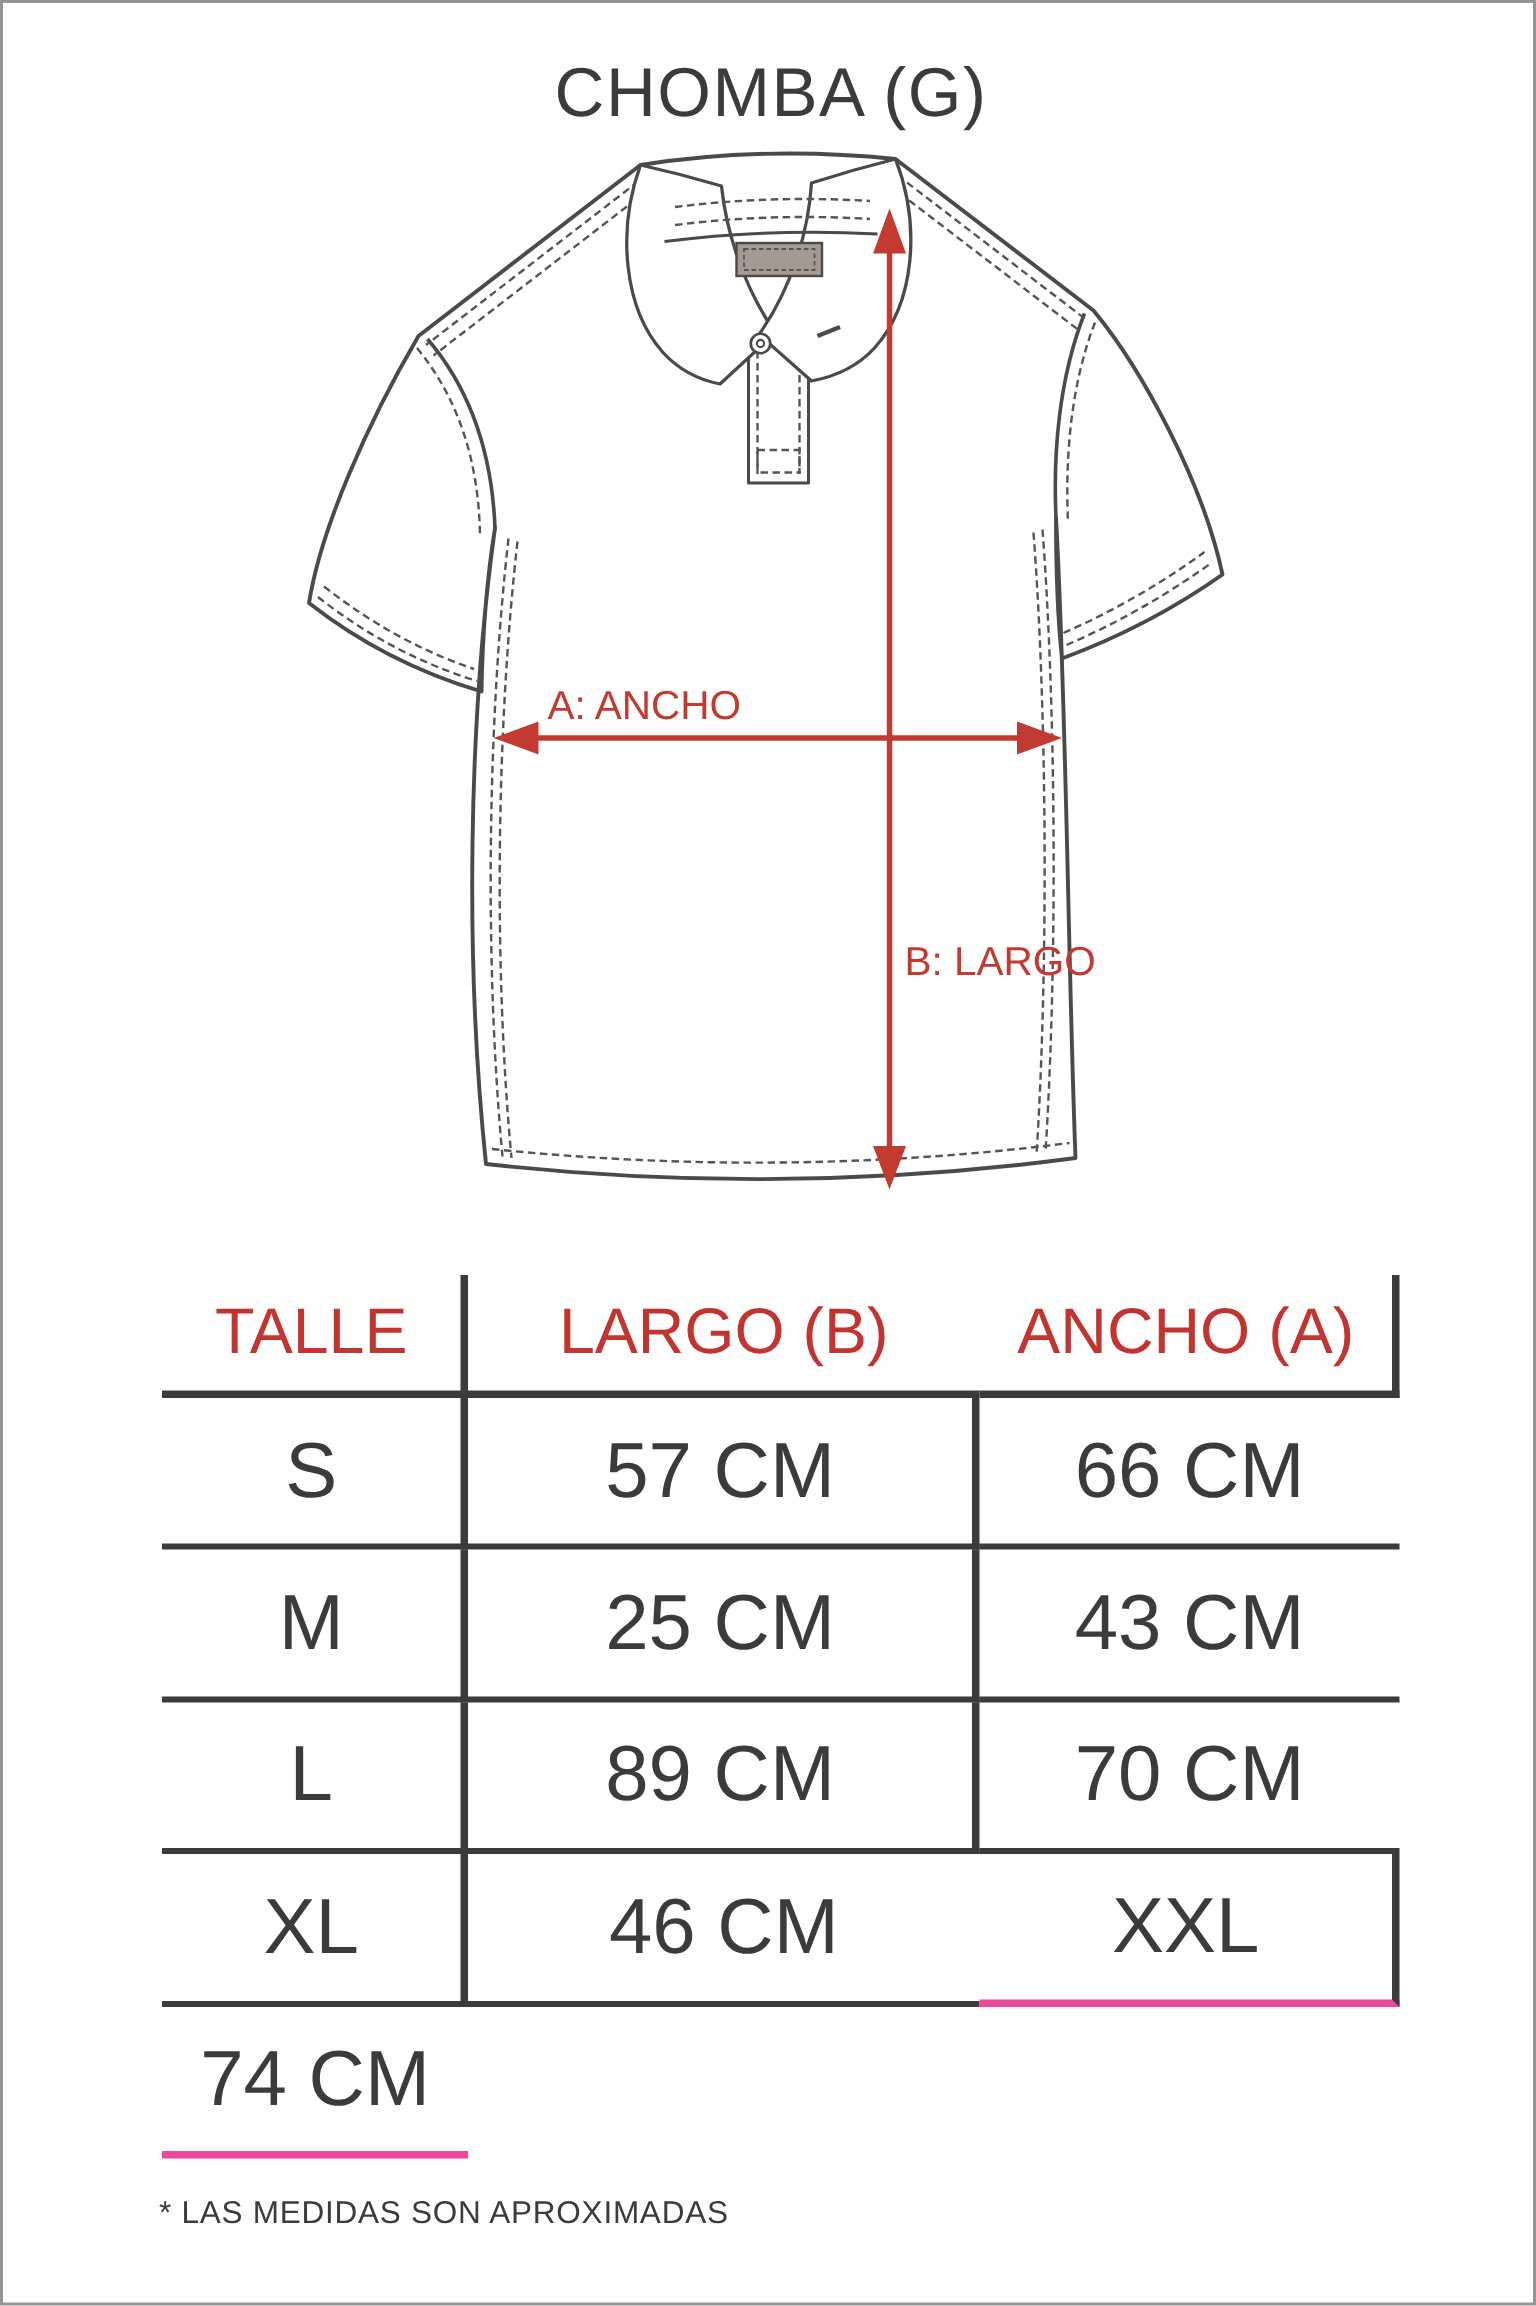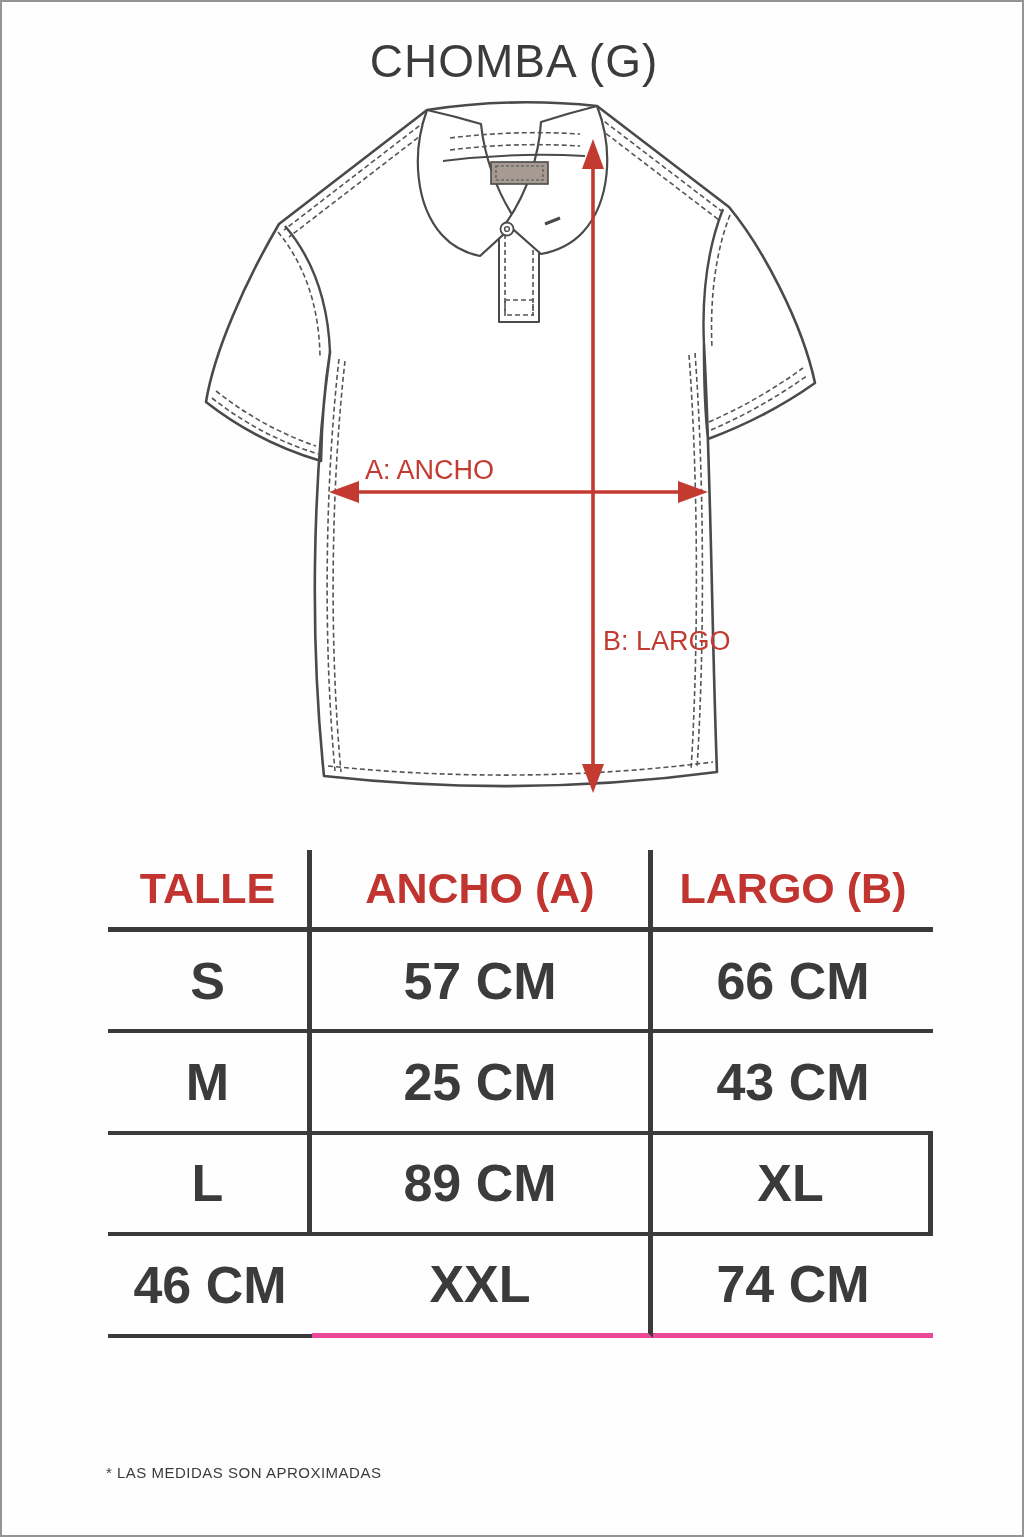--- a/index.html
+++ b/index.html
@@ -29,29 +29,28 @@
   .size-table{
     position:absolute;left:106px;top:848px;
     width:825px;height:589px;
     display:grid;
     grid-template-columns:204px 341px 280px;
     grid-template-rows:82px repeat(5,1fr);
   }
   .cell{
     display:flex;align-items:center;justify-content:center;
     box-sizing:border-box;
-    font-weight:bold;
   }
   .vline{border-right:5px solid #3b3b3b;}
   .hdr{color:#c13430;font-size:43px;border-bottom:5px solid #3b3b3b;}
   .data{color:#3b3b3b;font-size:52px;border-bottom:4px solid #3b3b3b;}
   .lastrow{border-bottom:5px solid #ec4899;}
   .footnote{
     position:absolute;left:104px;top:1462px;
-    font-size:15px;color:#3b3b3b;letter-spacing:.5px;
+    font-size:21px;color:#3b3b3b;letter-spacing:.5px;
   }
 </style>
 </head>
 <body>
 
 <div class="page">
 
   <div class="title">CHOMBA (G)</div>
 
   <svg class="shirt" width="1024" height="820" viewBox="0 0 1024 820">
@@ -127,33 +126,34 @@
       <polygon class="redfill" points="327,490 357,479 357,501"></polygon>
       <polygon class="redfill" points="706,490 676,479 676,501"></polygon>
     </g>
 
     <text class="redtext" x="363" y="477">A: ANCHO</text>
     <text class="redtext" x="601" y="648">B: LARGO</text>
   </svg>
 
   <div class="size-table">
     <div class="cell hdr vline">TALLE</div>
+    <div class="cell hdr">LARGO (B)</div>
     <div class="cell hdr vline">ANCHO (A)</div>
-    <div class="cell hdr">LARGO (B)</div>
 
     <div class="cell data vline">S</div>
     <div class="cell data vline">57 CM</div>
     <div class="cell data">66 CM</div>
 
     <div class="cell data vline">M</div>
     <div class="cell data vline">25 CM</div>
     <div class="cell data">43 CM</div>
 
     <div class="cell data vline">L</div>
     <div class="cell data vline">89 CM</div>
+    <div class="cell data">70 CM</div>
 
     <div class="cell data vline">XL</div>
     <div class="cell data">46 CM</div>
 
     <div class="cell data vline lastrow">XXL</div>
     <div class="cell data lastrow">74 CM</div>
   </div>
 
   <div class="footnote">* LAS MEDIDAS SON APROXIMADAS</div>
 

